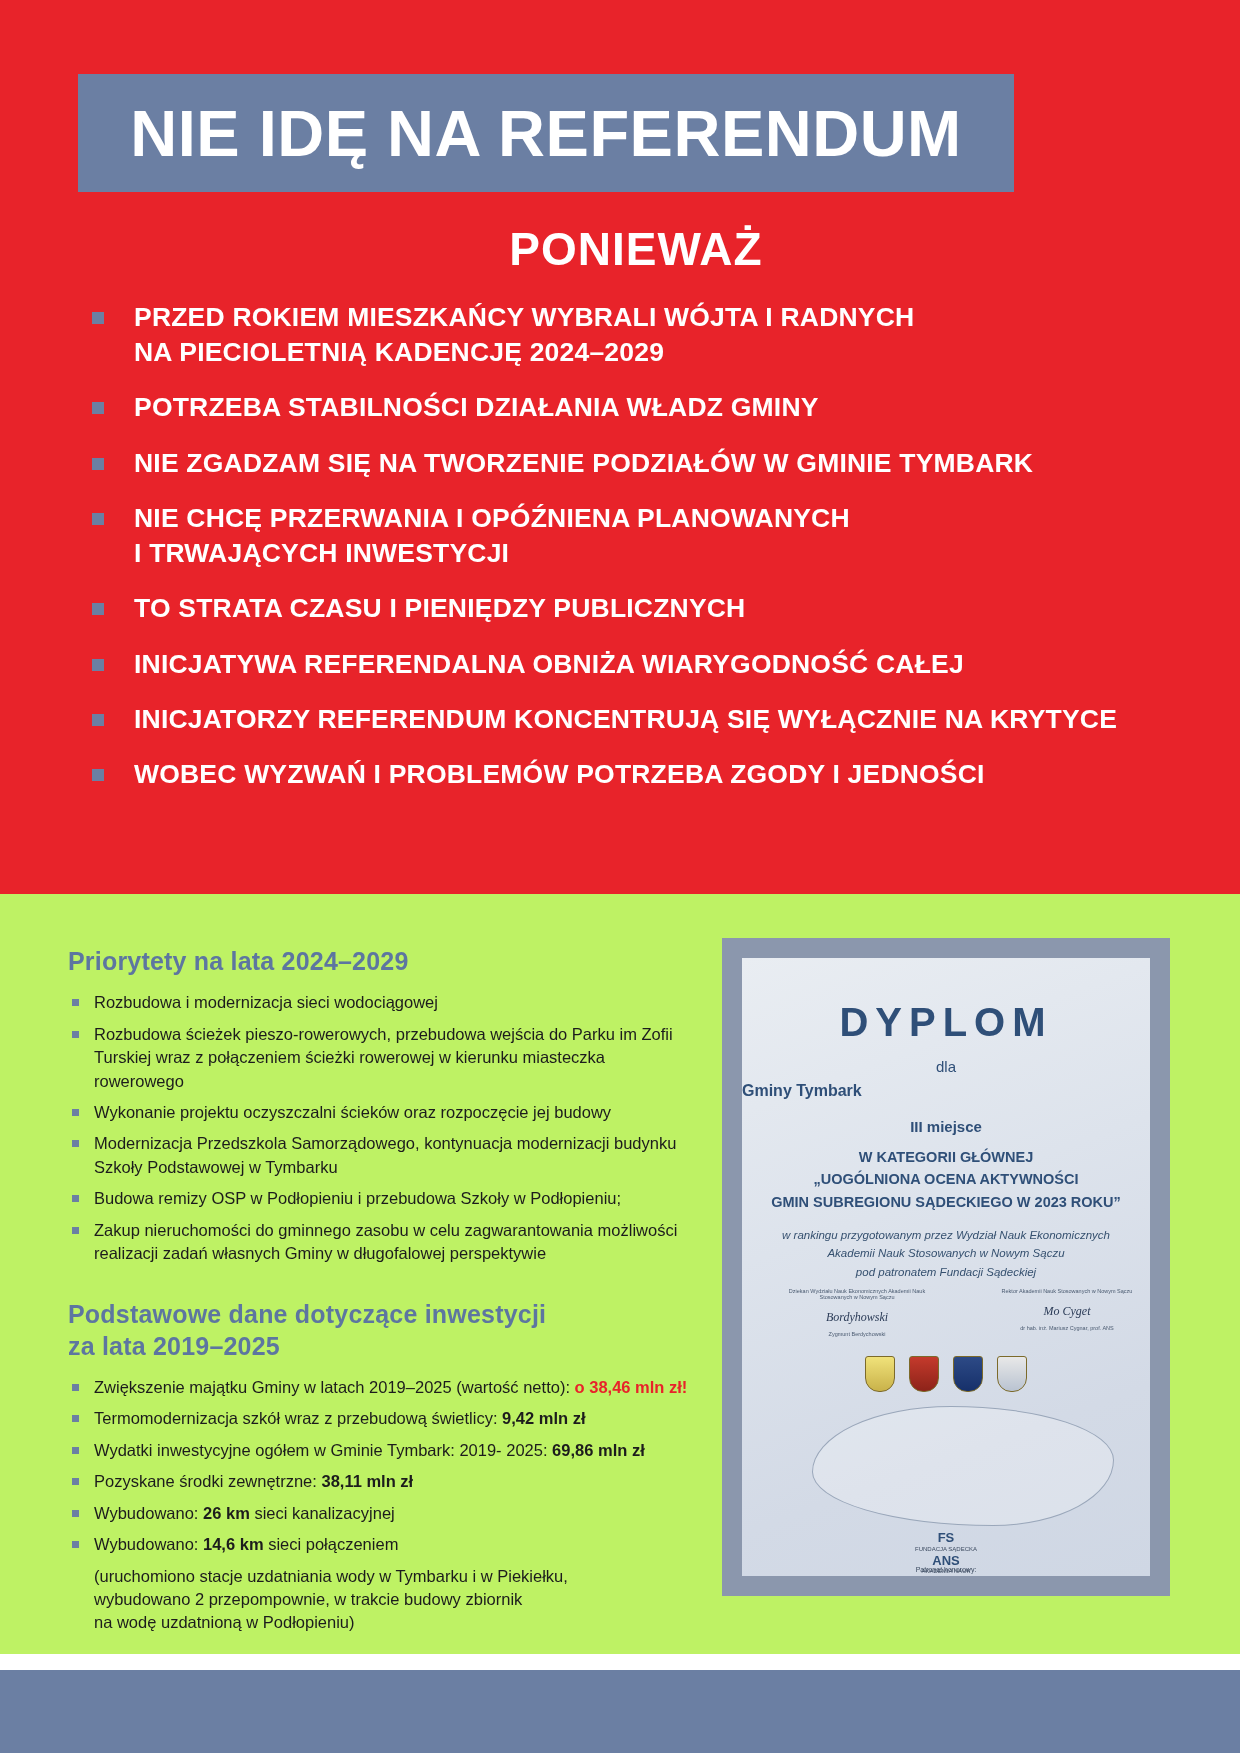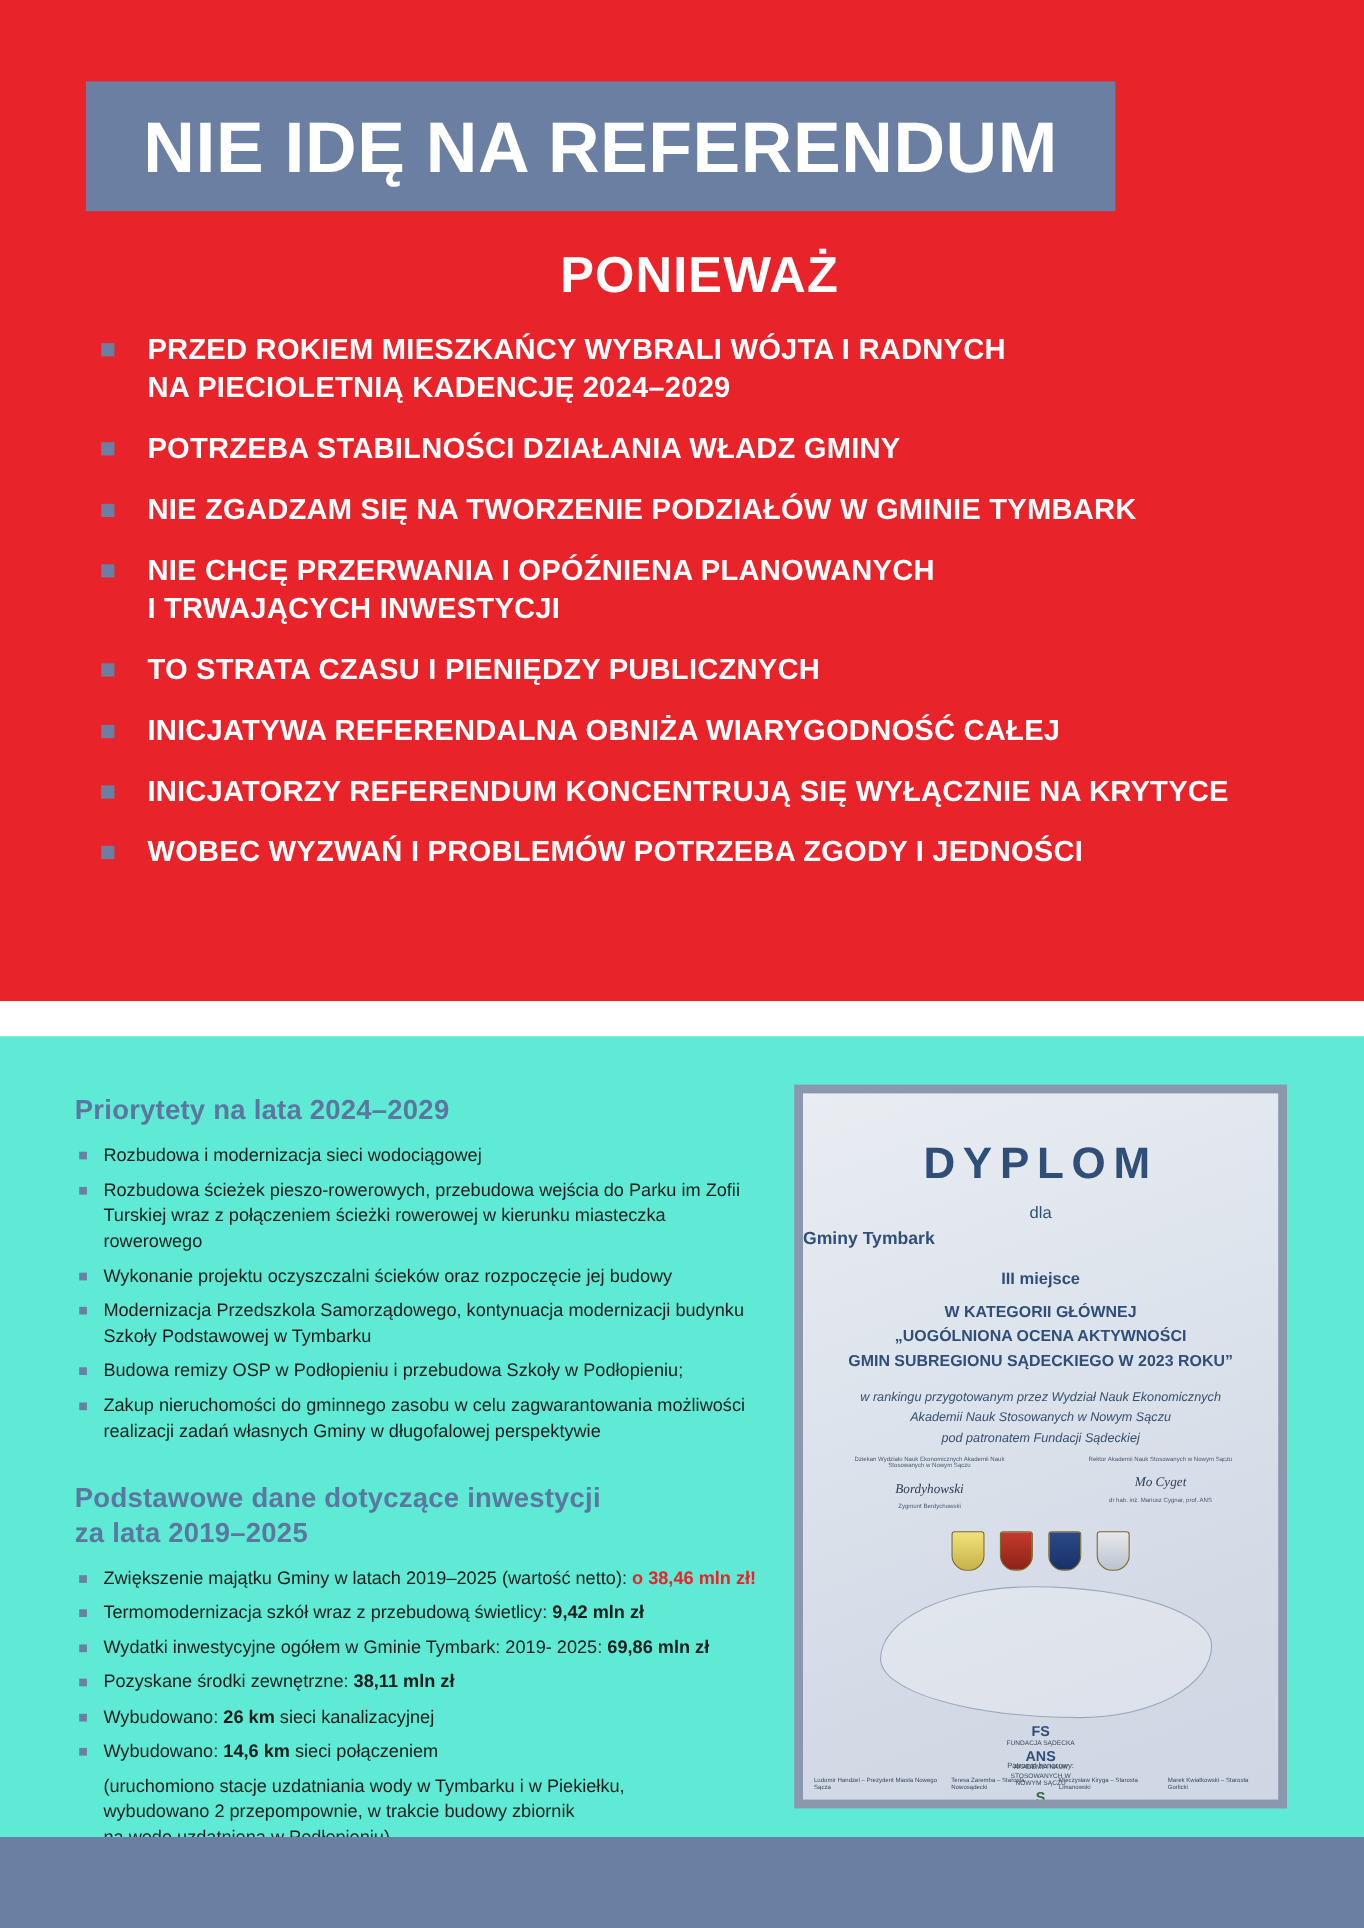--- a/index.html
+++ b/index.html
@@ -86,25 +86,25 @@
     background: #6b7fa3;
     display: block;
   }
   .claims li .line2 {
     display: block;
   }
 
   
   .lower {
     position: absolute;
-    top: 942px;
+    top: 894px;
     left: 0;
     width: 1240px;
     height: 760px;
-    background: #5eead4;
+    background: #bef264;
   }
 
   .left-col {
     position: absolute;
     left: 68px;
     top: 52px;
     width: 620px;
   }
 
   h2.section-title {
@@ -150,21 +150,21 @@
   }
 
   
   .diploma-frame {
     position: absolute;
     left: 722px;
     top: 44px;
     width: 448px;
     height: 658px;
     background: #8b97ad;
-    padding: 8px;
+    padding: 20px;
     box-sizing: border-box;
   }
   .diploma {
     width: 100%;
     height: 100%;
     background: linear-gradient(160deg, #e9edf2 0%, #dde3ec 40%, #d3dae6 75%, #cfd7e4 100%);
     position: relative;
     overflow: hidden;
     box-sizing: border-box;
   }

